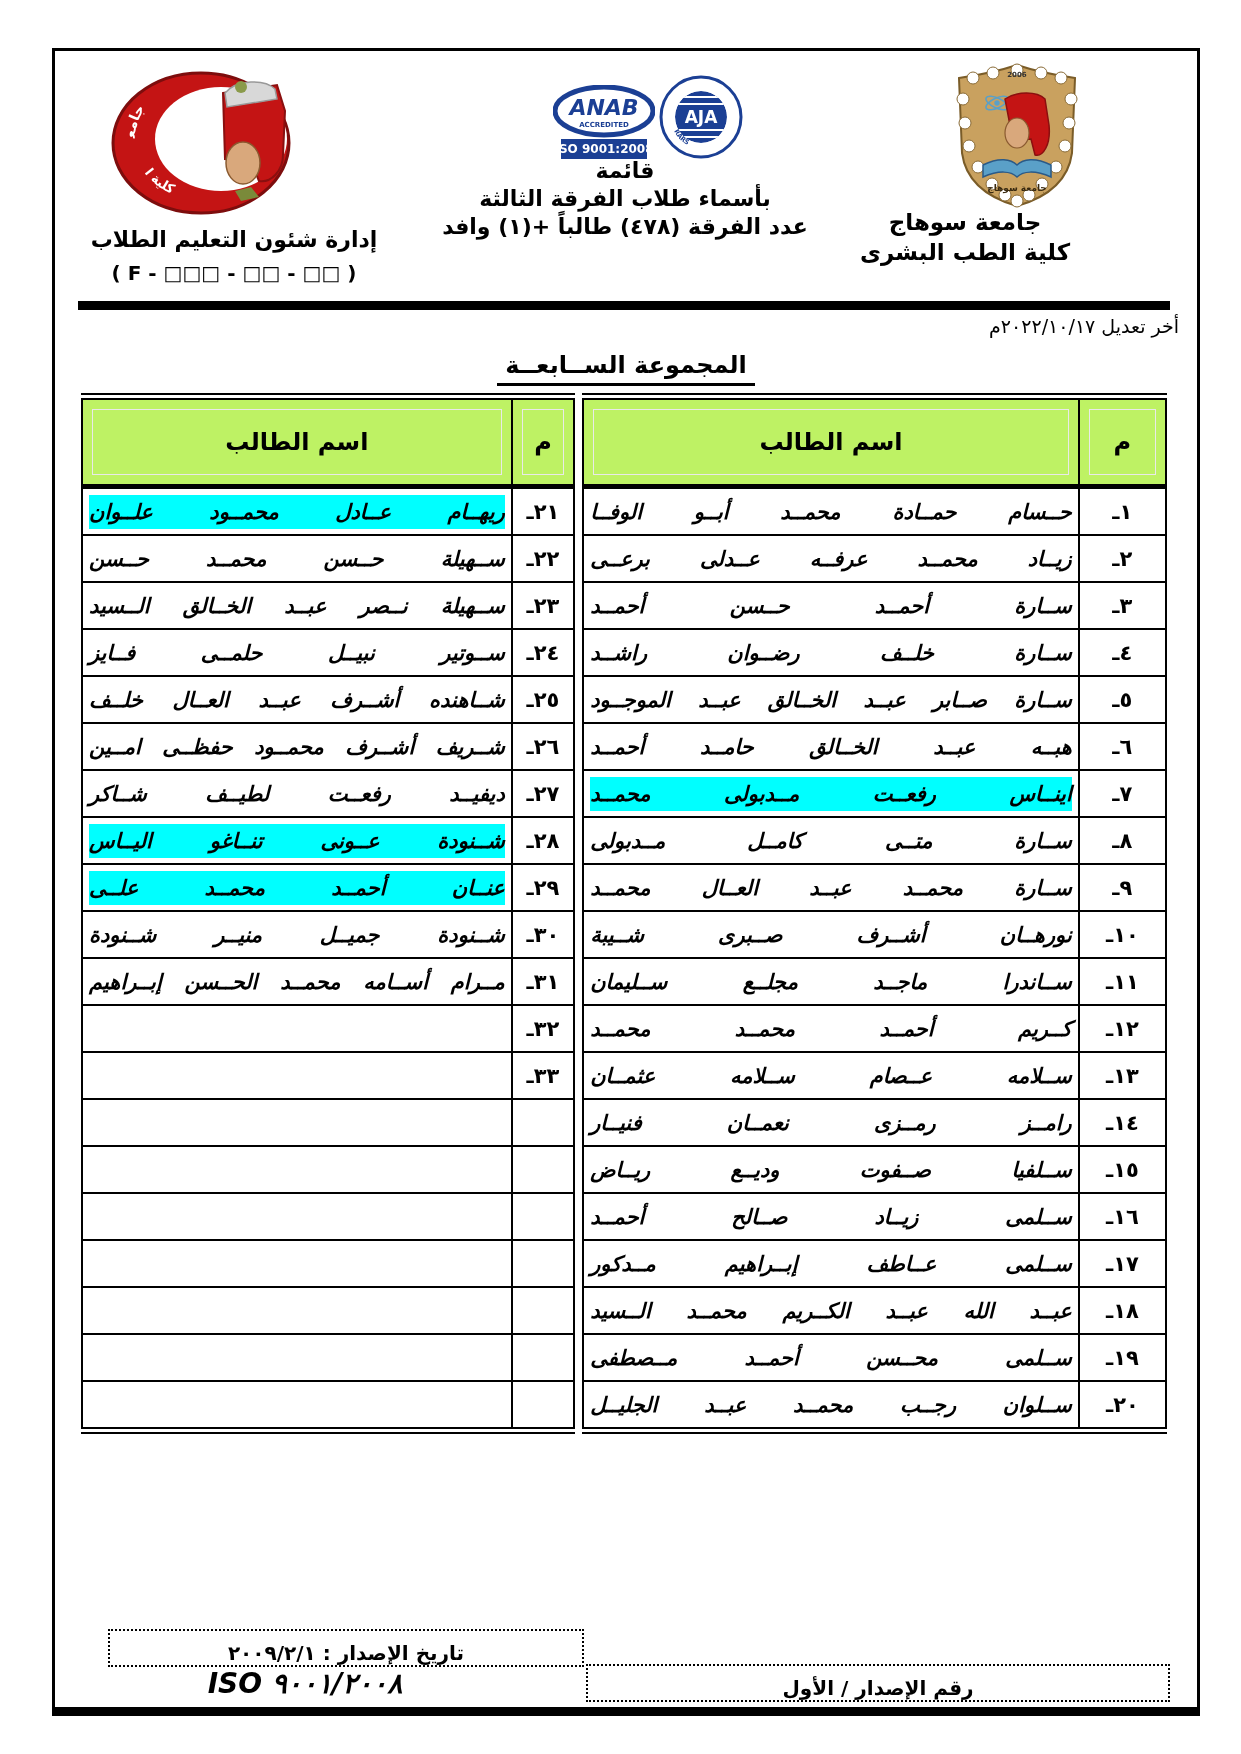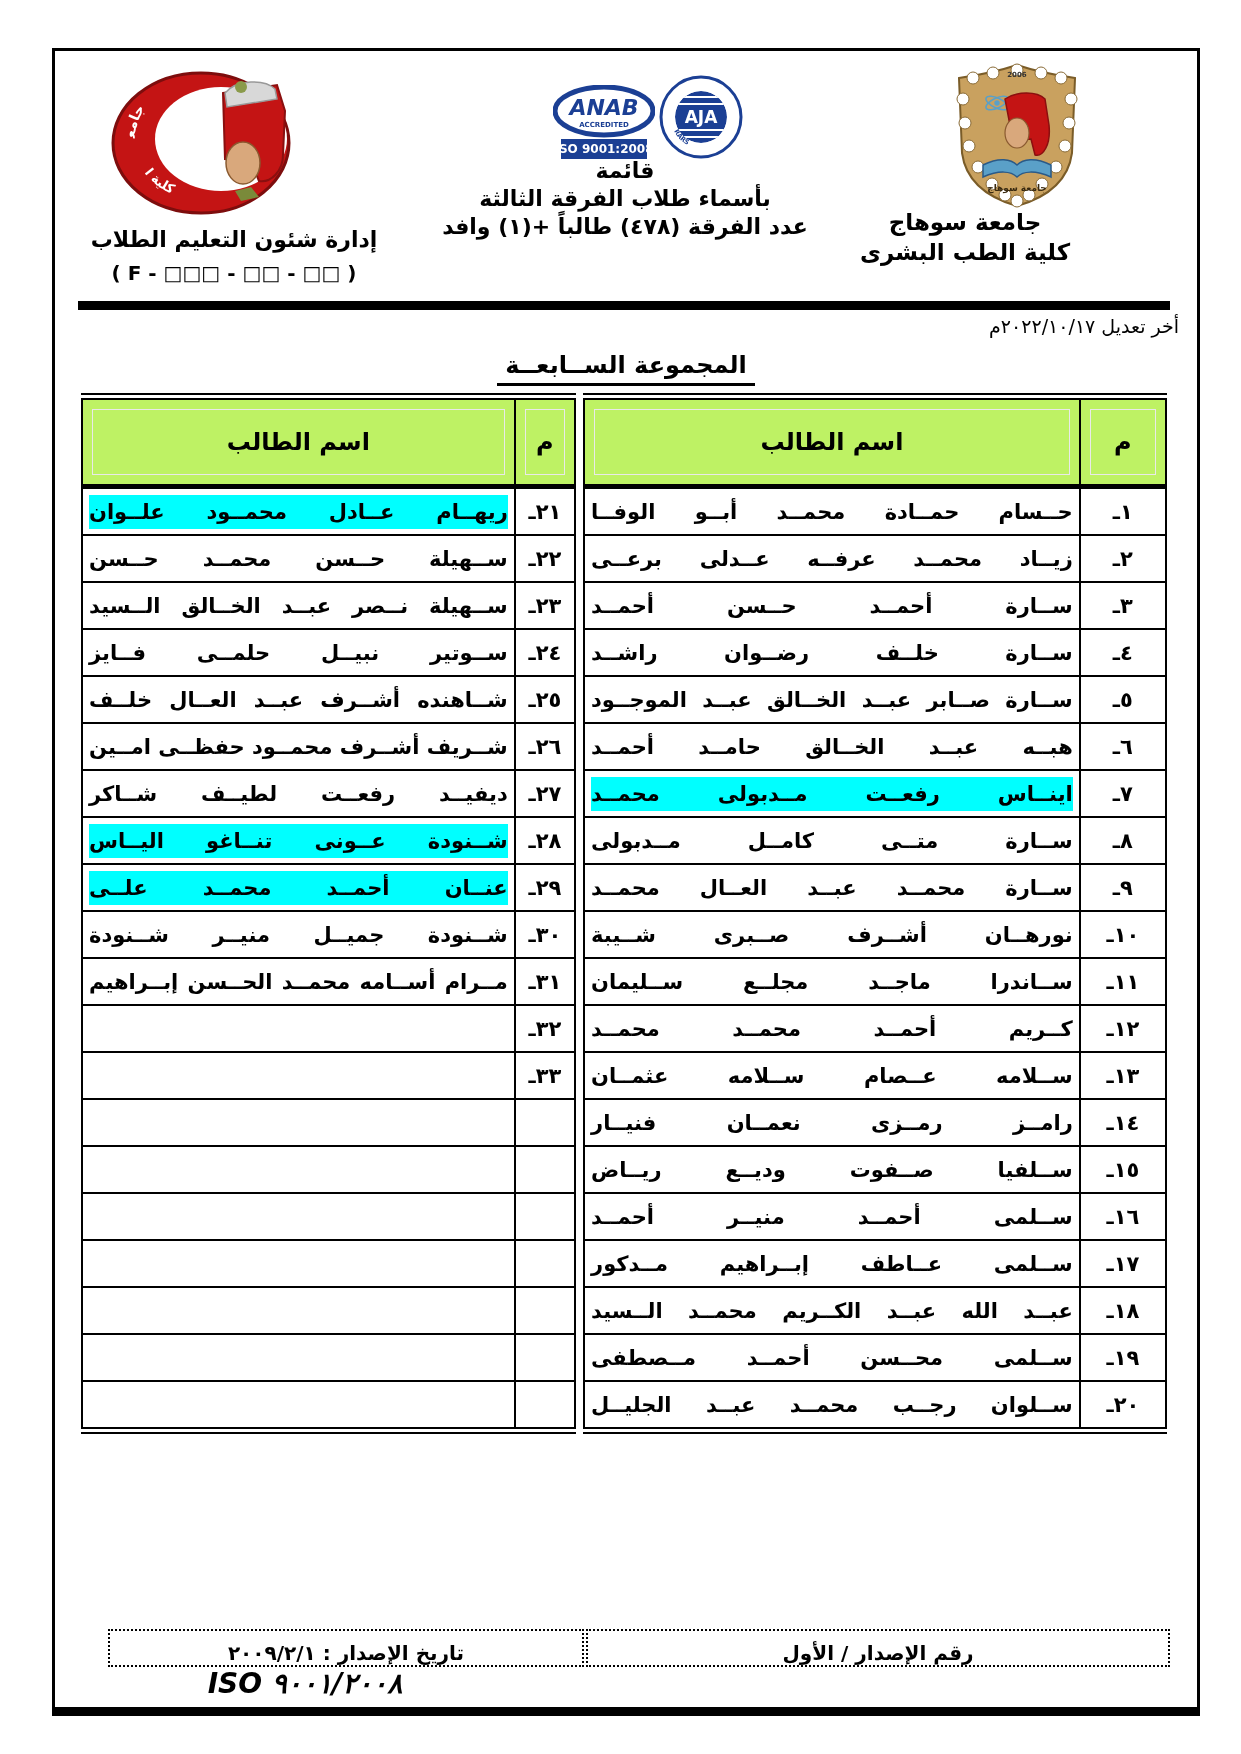--- a/index.html
+++ b/index.html
@@ -28,28 +28,28 @@
   .tables{position:absolute;left:26px;top:342px;width:1086px;display:flex;flex-direction:row;gap:7px;}
   table{border-collapse:collapse;table-layout:fixed;}
   .tbl{border:2px solid #000;border-top:7px double #000;border-bottom:7px double #000;}
   .tbl th{background:#bef264;border:2px solid #000;border-bottom:5px solid #000;height:82px;
           font-size:24px;font-weight:bold;position:relative;}
   .tbl th::after{content:"";position:absolute;inset:9px;border:1px solid #e9e9e9;pointer-events:none;}
   .tbl td{border:2px solid #000;height:45px;padding:0;vertical-align:middle;overflow:hidden;}
   td.num{text-align:center;font-weight:bold;font-size:21px;}
   td.name{padding:0 6px;}
   .nm{display:block;font-weight:bold;font-size:21px;line-height:34px;white-space:nowrap;
-      text-align:justify;text-align-last:justify;}
+      text-align:justify;text-align-last:justify;font-style:italic;}
   .nm.hl{background:#00ffff;}
 
   
   .fbox{position:absolute;height:34px;border:2px dotted #000;font-weight:bold;font-size:20px;
         display:flex;align-items:flex-end;justify-content:center;}
   .fbox.date{left:53px;top:1578px;width:472px;}
-  .fbox.issue{left:531px;top:1578px;width:580px;}
+  .fbox.issue{left:531px;top:1613px;width:580px;}
   .iso{position:absolute;left:120px;top:1616px;width:260px;text-align:center;
        font-style:italic;font-weight:bold;font-size:28px;direction:ltr;}
 
   svg text{font-family:"DejaVu Sans",sans-serif;}
 </style>
 </head>
 <body>
 
 <div class="page">
   <div class="frame">
@@ -271,21 +271,21 @@
   </tr>
             <tr>
     <td class="num">١٥ـ</td>
     <td class="name">
                 <span class="nm">ســلفيا صــفوت وديــع ريــاض</span>
               </td>
   </tr>
             <tr>
     <td class="num">١٦ـ</td>
     <td class="name">
-                <span class="nm">ســلمى أحمــد منيــر أحمــد</span>
+                <span class="nm">ســلمى زيــاد صــالح أحمــد</span>
               </td>
   </tr>
             <tr>
     <td class="num">١٧ـ</td>
     <td class="name">
                 <span class="nm">ســلمى عــاطف إبــراهيم مــدكور</span>
               </td>
   </tr>
             <tr>
     <td class="num">١٨ـ</td>

